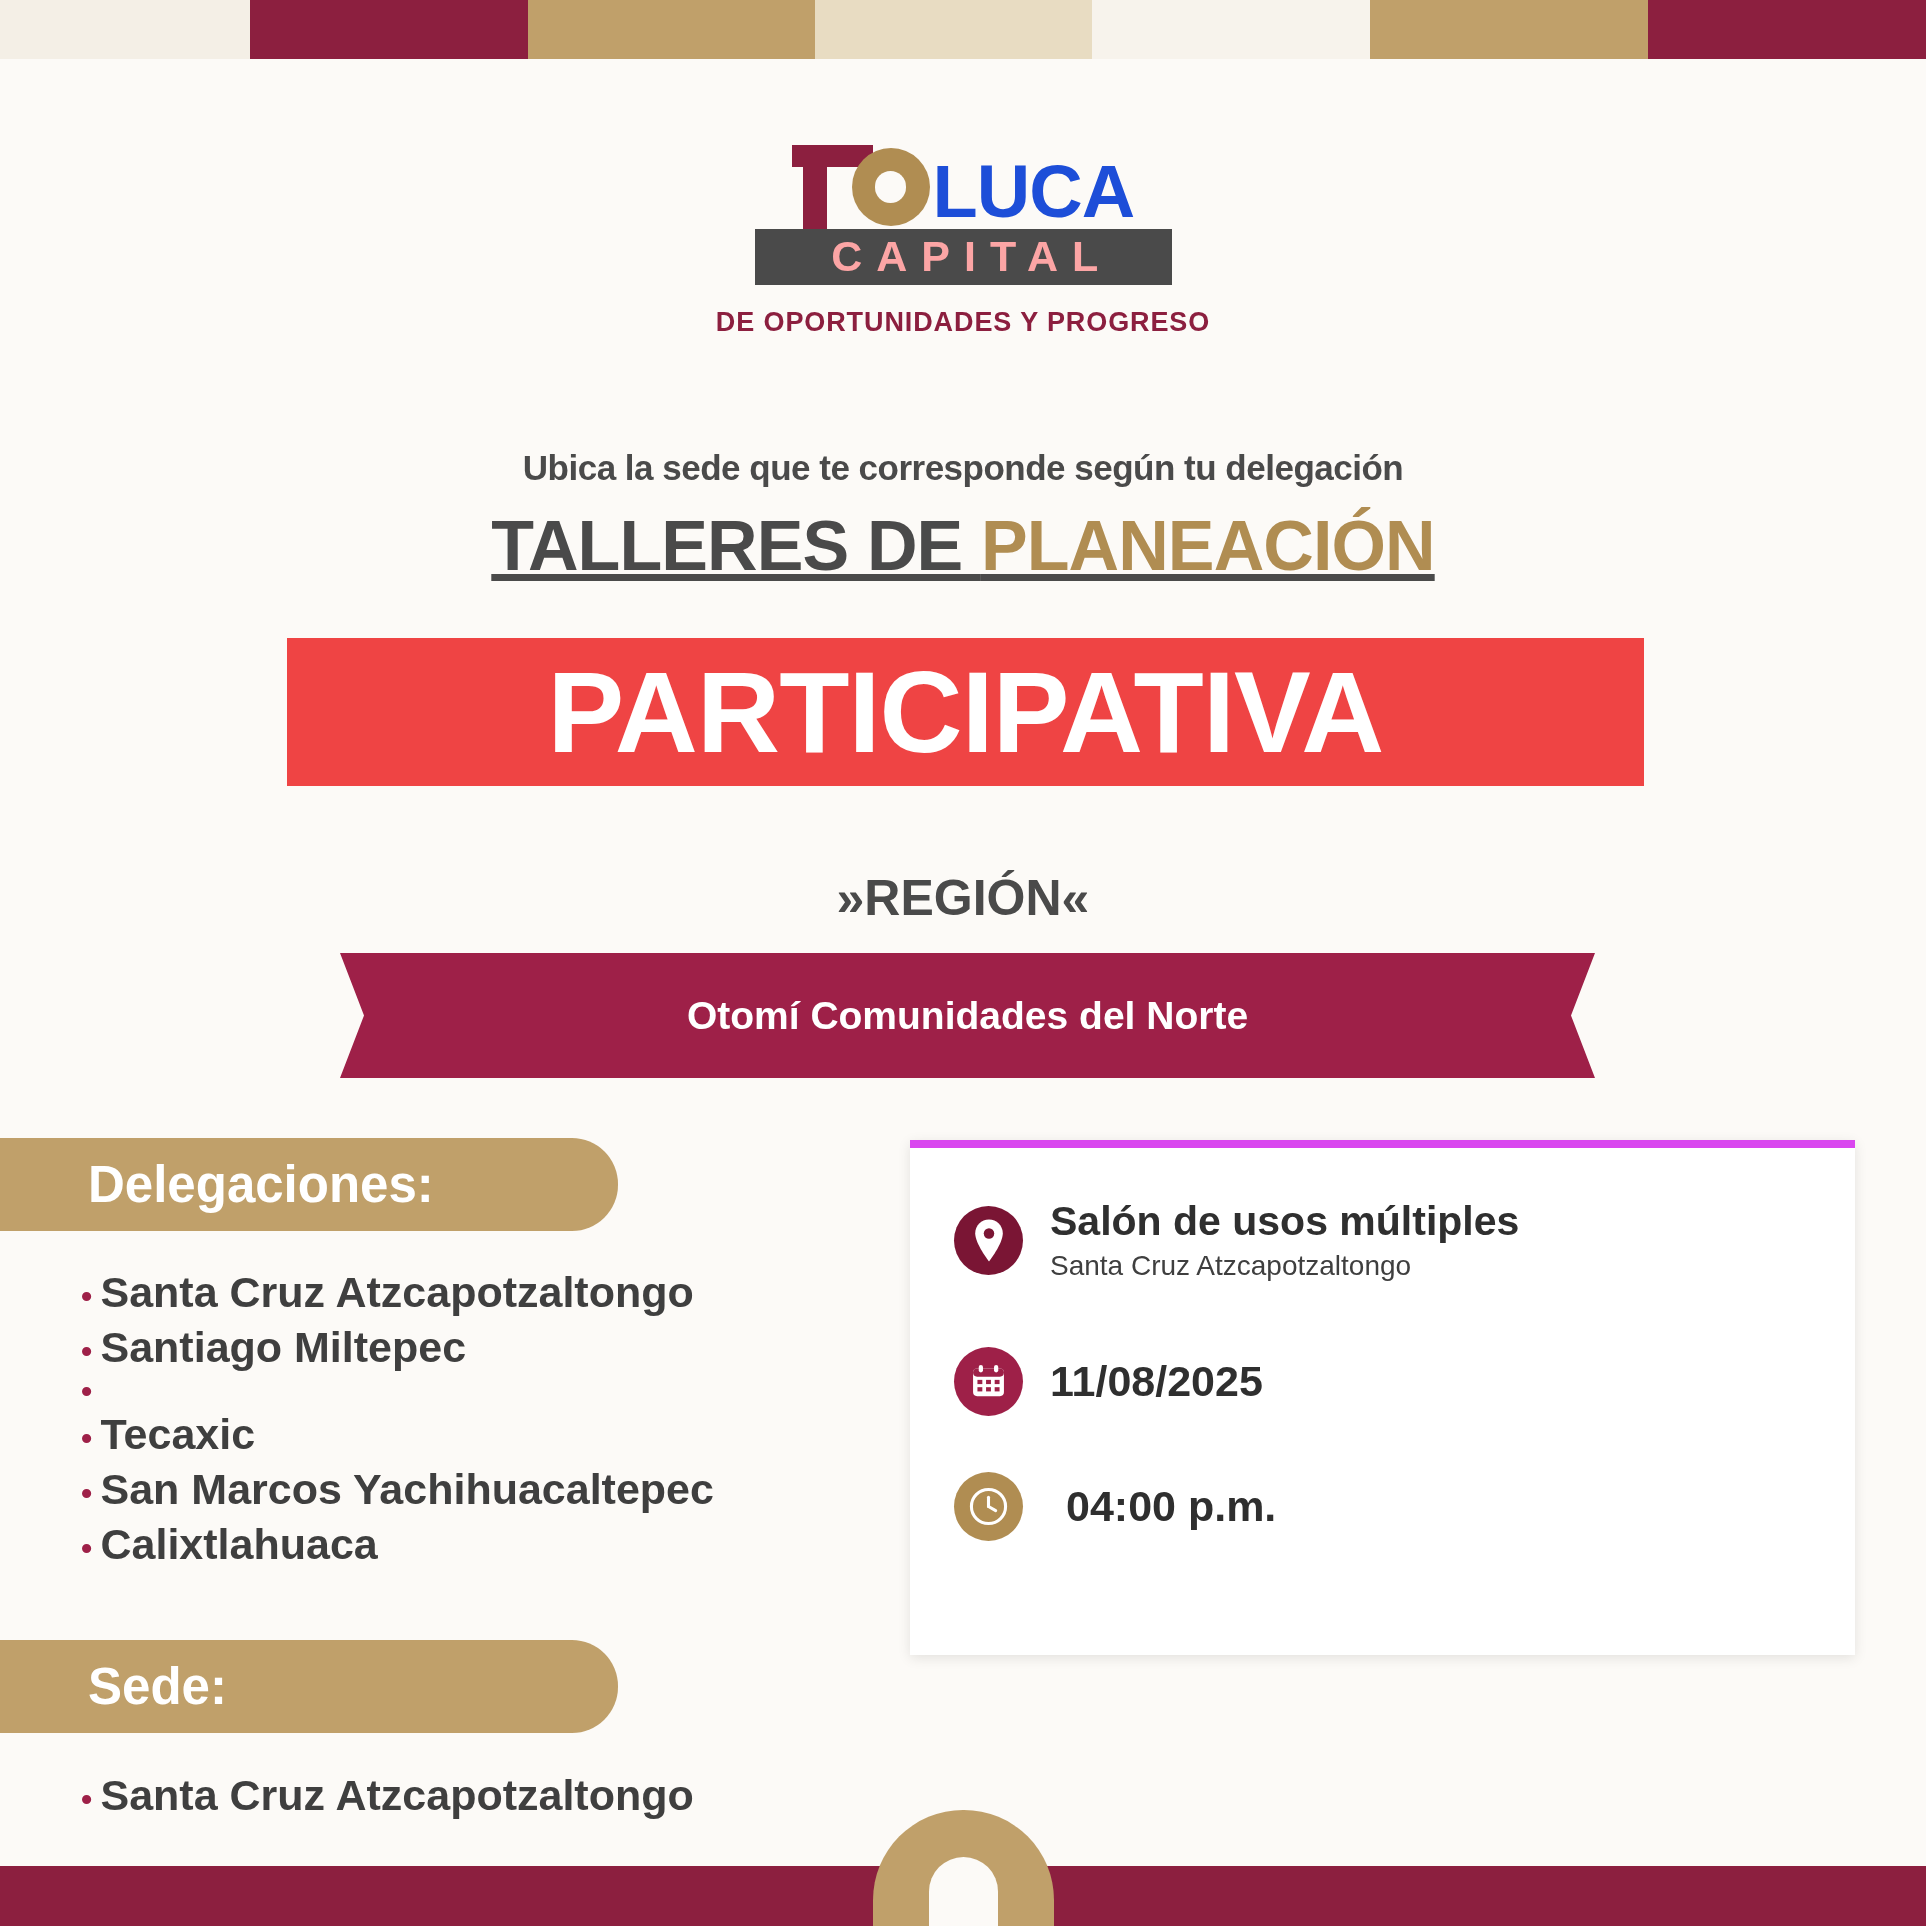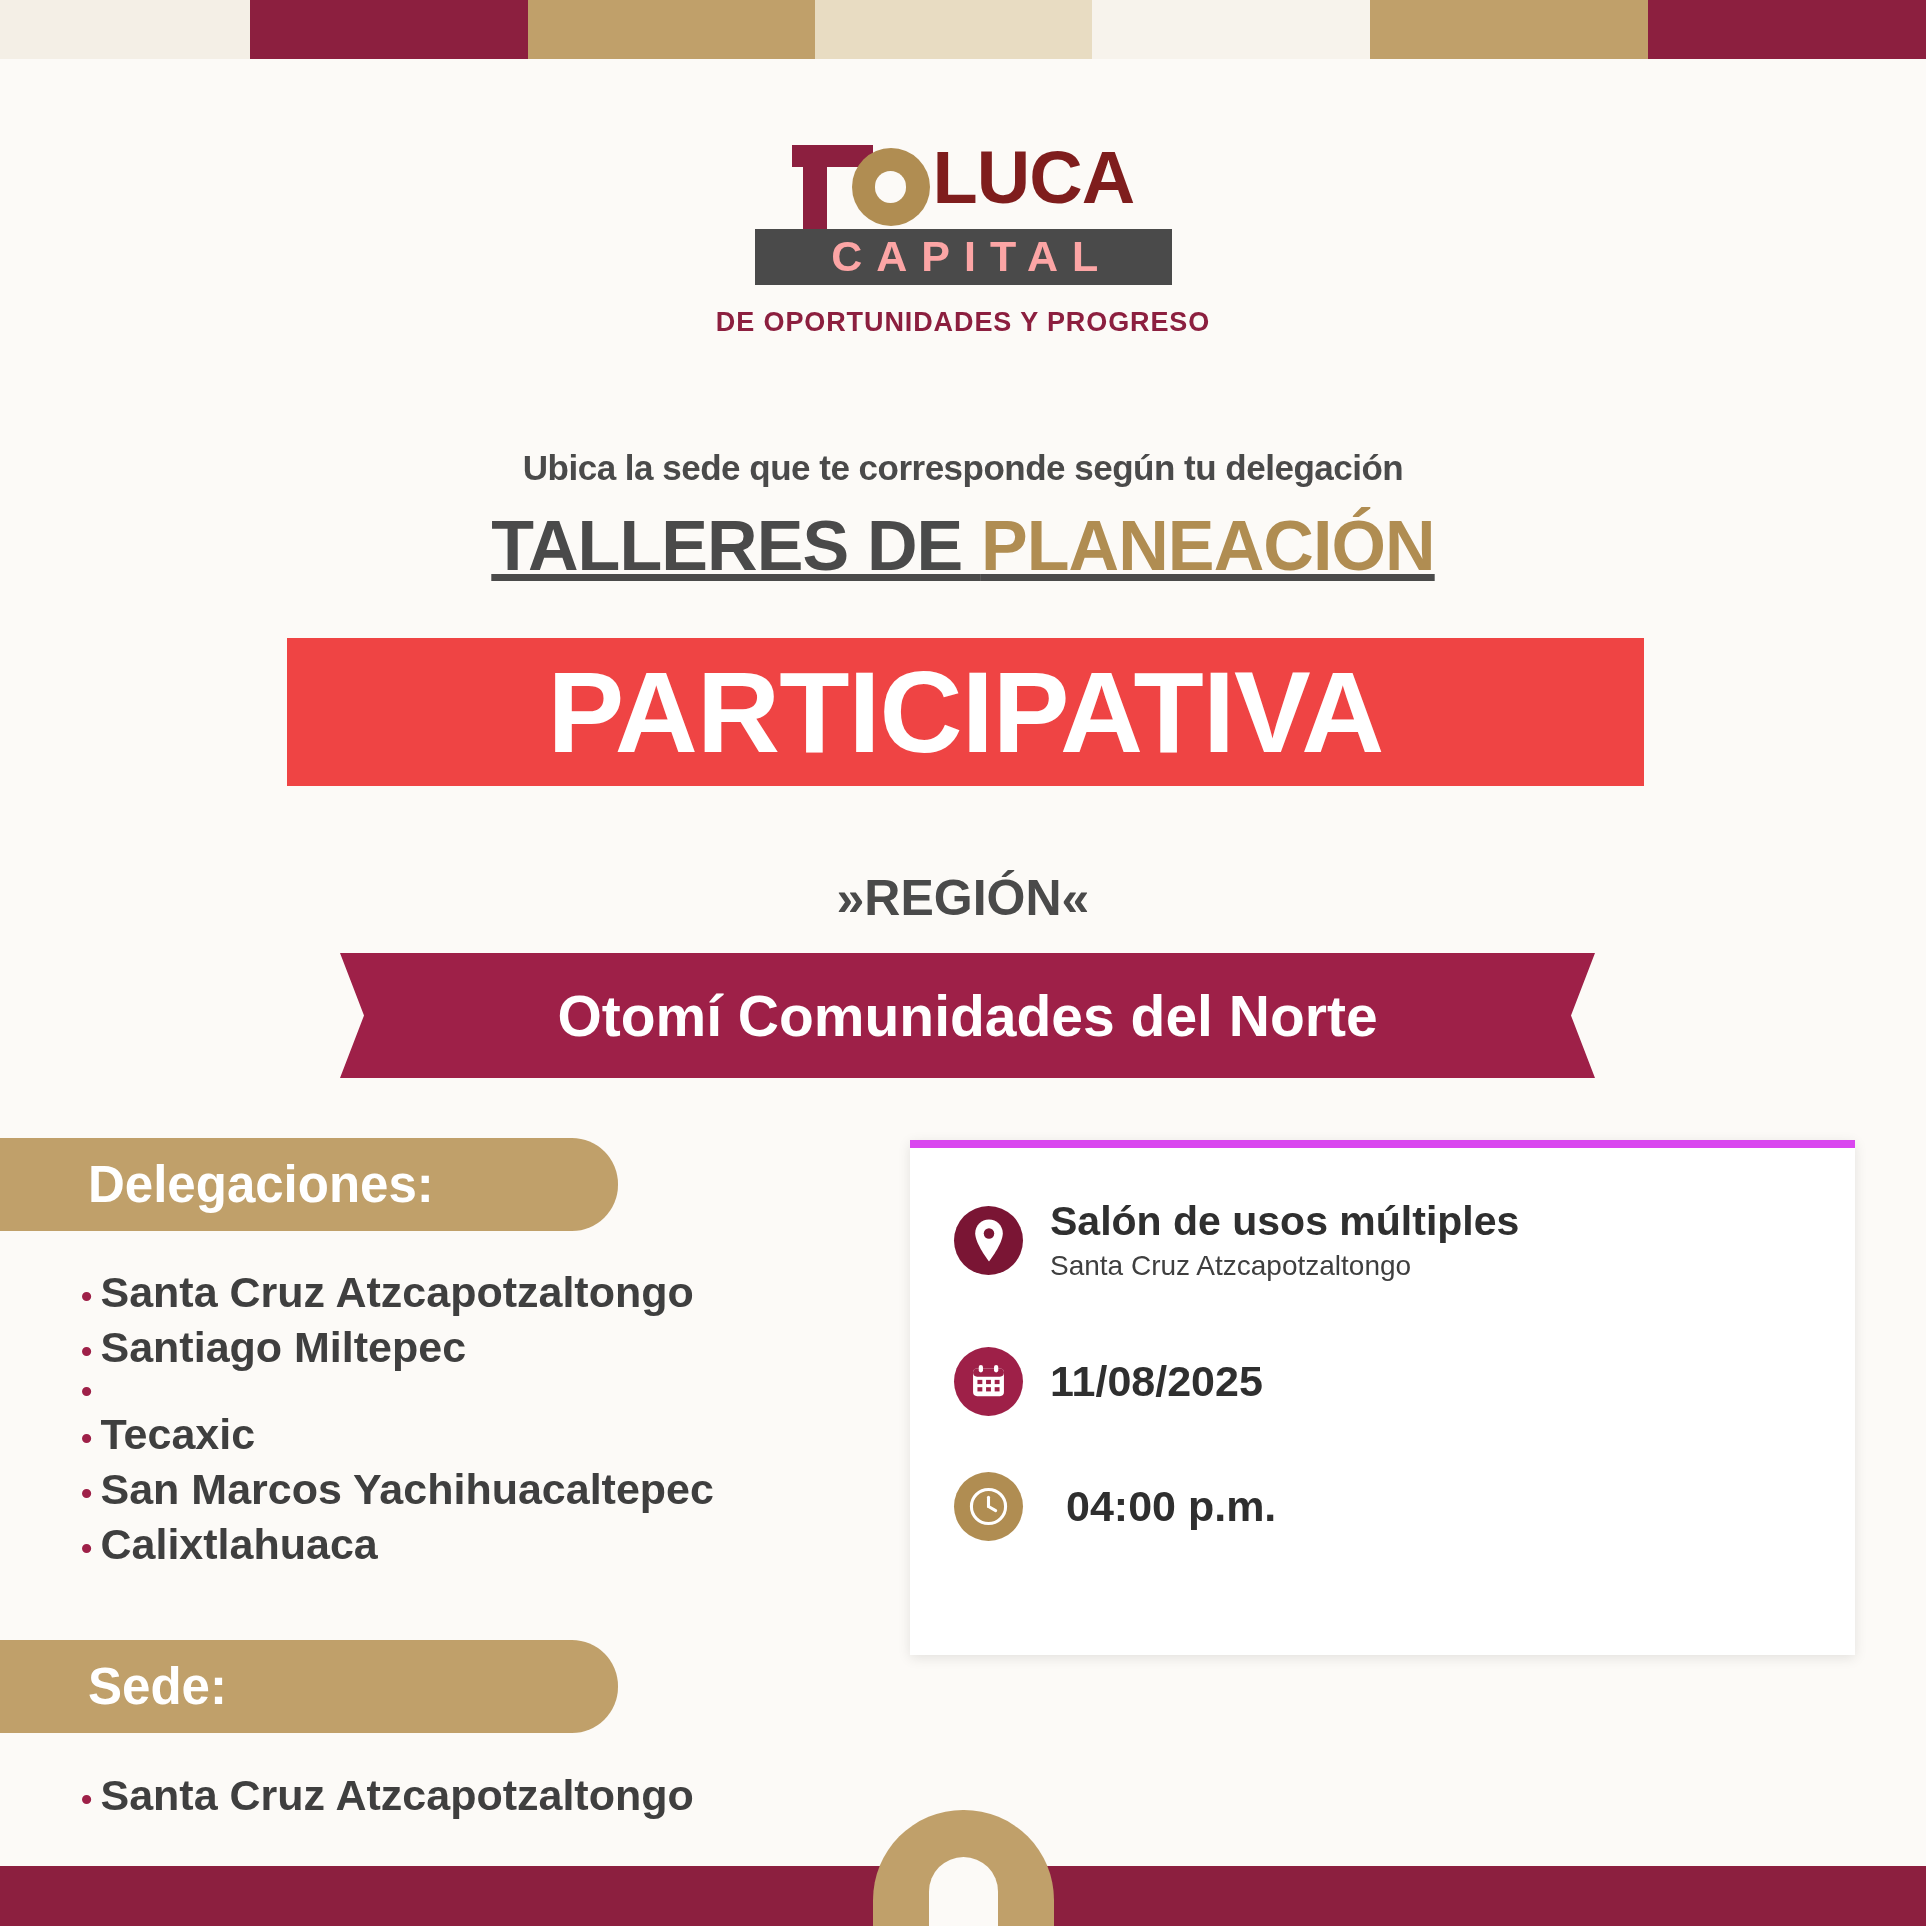--- a/index.html
+++ b/index.html
@@ -76,24 +76,24 @@
   .logo-o::after {
     content: "";
     width: 31.5px; height: 31.5px;
     border-radius: 50%;
     background: #fcfaf7;
   }
   .logo-luca {
     font-size: 74px;
     font-weight: bold;
     letter-spacing: -0.9px;
-    color: #7f1d1d;
+    color: #1d4ed8;
     line-height: 0.95;
     margin-left: 2.8px;
-    margin-bottom: 15px;
+    margin-bottom: 1px;
   }
   .logo-capital {
     margin-top: 1px;
     background: #4a4a4a;
     color: #fca5a5;
     font-size: 43px;
     font-weight: bold;
     letter-spacing: 14px;
     padding: 2.8px 0 4.6px 17.6px;
     width: 417px;
@@ -172,21 +172,21 @@
     position: absolute;
     left: 42px; top: 0;
     width: 1171px; height: 125px;
     background: #9e2048;
     display: flex;
     align-items: center;
     justify-content: center;
   }
   .ribbon .body span {
     color: #ffffff;
-    font-size: 57px;
+    font-size: 39px;
     font-weight: bold;
   }
   .ribbon .tail-l, .ribbon .tail-r {
     position: absolute;
     top: 0;
     width: 43px; height: 125px;
     background: #9e2048;
   }
   .ribbon .tail-l { left: 0; clip-path: polygon(0 0, 100% 0, 100% 100%, 0 100%, 24px 50%); }
   .ribbon .tail-r { right: 0; clip-path: polygon(0 0, 100% 0, calc(100% - 24px) 50%, 100% 100%, 0 100%); }

